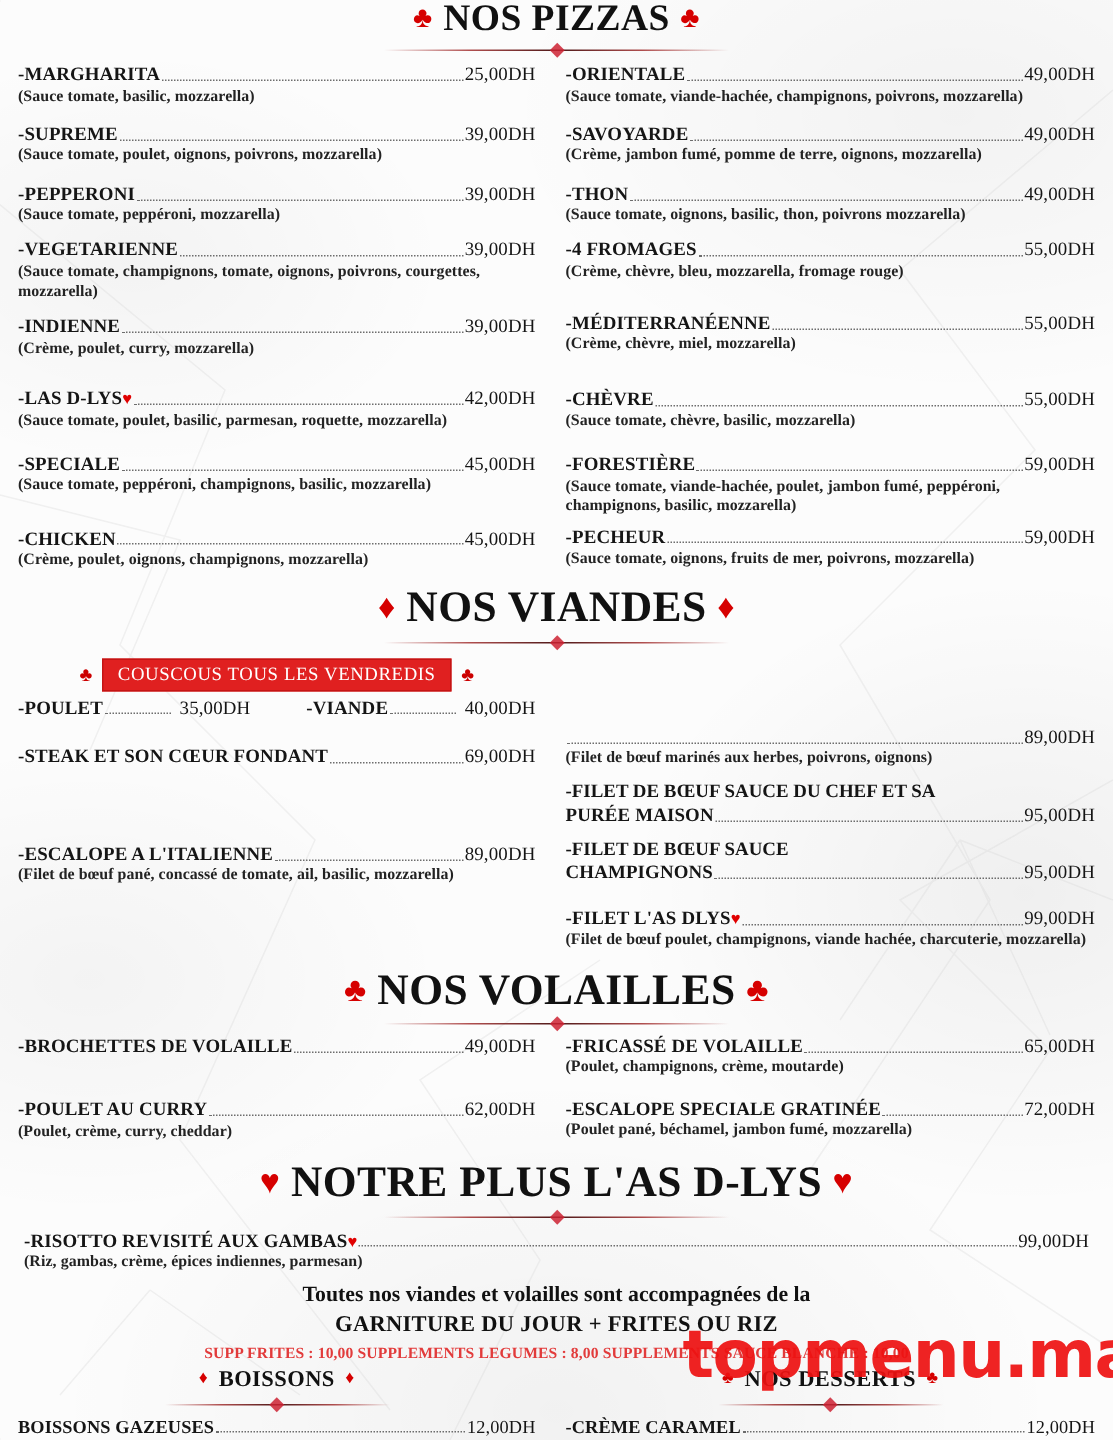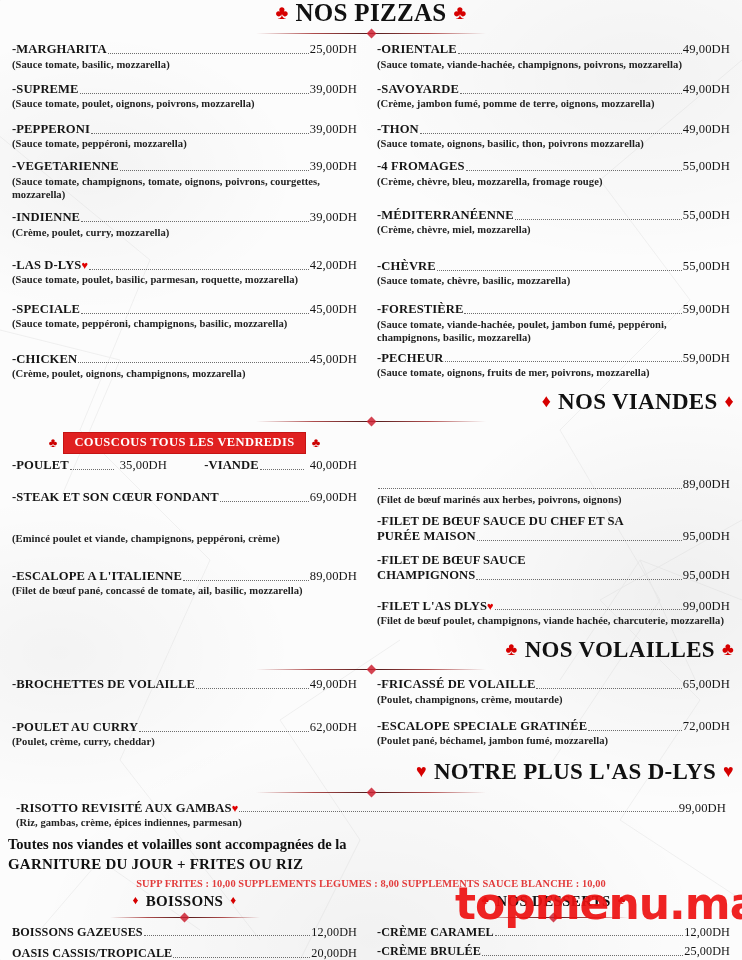--- a/index.html
+++ b/index.html
@@ -45,21 +45,21 @@
     font-family: "Liberation Serif", serif;
     font-weight: bold;
     color: #111;
     letter-spacing: .3px;
     white-space: nowrap;
   }
   .sec-head .suit { color: #d60000; font-size: .78em; vertical-align: 2px; }
   .sec-head .suit.left { margin-right: 7px; }
   .sec-head .suit.right { margin-left: 7px; }
   .h-big { font-size: 25px; line-height: 1.05; }
-  .h-mid { font-size: 23px; line-height: 1.05; text-align: right; }
+  .h-mid { font-size: 29px; line-height: 1.05; }
   .h-sm  { font-size: 15px; line-height: 1.05; }
 
   .orn {
     position: relative;
     height: 9px;
     margin: 3px auto 0;
     width: 230px;
   }
   .orn::before {
     content: "";
@@ -129,21 +129,21 @@
   .couscous-wrap {
     display: flex;
     align-items: center;
     justify-content: center;
     margin: 2px 0 4px 0;
   }
   .couscous-wrap .suit { color: #cc0000; font-size: 13px; }
   .couscous-banner {
     background: #e02020;
     color: #fff;
-    font-weight: bold;
+    font-weight: normal;
     font-size: 12.5px;
     letter-spacing: .4px;
     padding: 2px 10px 3px;
     margin: 0 6px;
     white-space: nowrap;
     border: 1px solid #c41414;
   }
   .couscous-row {
     display: flex;
     font-weight: bold;
@@ -155,21 +155,21 @@
   .couscous-row .cc-dots {
     width: 44px;
     border-bottom: 1.5px dotted #555;
     margin: 0 6px 3.5px 1px;
     height: 1px;
     opacity: .85;
   }
 
   
   .accompany {
-    text-align: left;
+    text-align: center;
     font-weight: bold;
     color: #111;
   }
   .accompany .l1 { font-size: 14.5px; line-height: 1.3; }
   .accompany .l2 { font-size: 15px; line-height: 1.35; letter-spacing: .2px; }
   .supp {
     text-align: center;
     color: #e23b3b;
     font-weight: bold;
     font-size: 10.4px;
@@ -422,21 +422,20 @@
         <div class="item">
           <div class="item-line">
               <span class="item-name">-STEAK ET SON CŒUR FONDANT</span>
               <span class="dots"></span>
               <span class="item-price">69,00DH</span>
             </div>
         </div>
         <div style="height:24px"></div>
 
         <div class="item">
-          <div class="item-desc">(Emincé poulet et viande, champignons, peppéroni, crème)</div>
         </div>
         <div style="height:22px"></div>
 
         <div class="item">
           <div class="item-line">
               <span class="item-name">-ESCALOPE A L'ITALIENNE</span>
               <span class="dots"></span>
               <span class="item-price">89,00DH</span>
             </div>
           <div class="item-desc">(Filet de bœuf pané, concassé de tomate, ail, basilic, mozzarella)</div>

